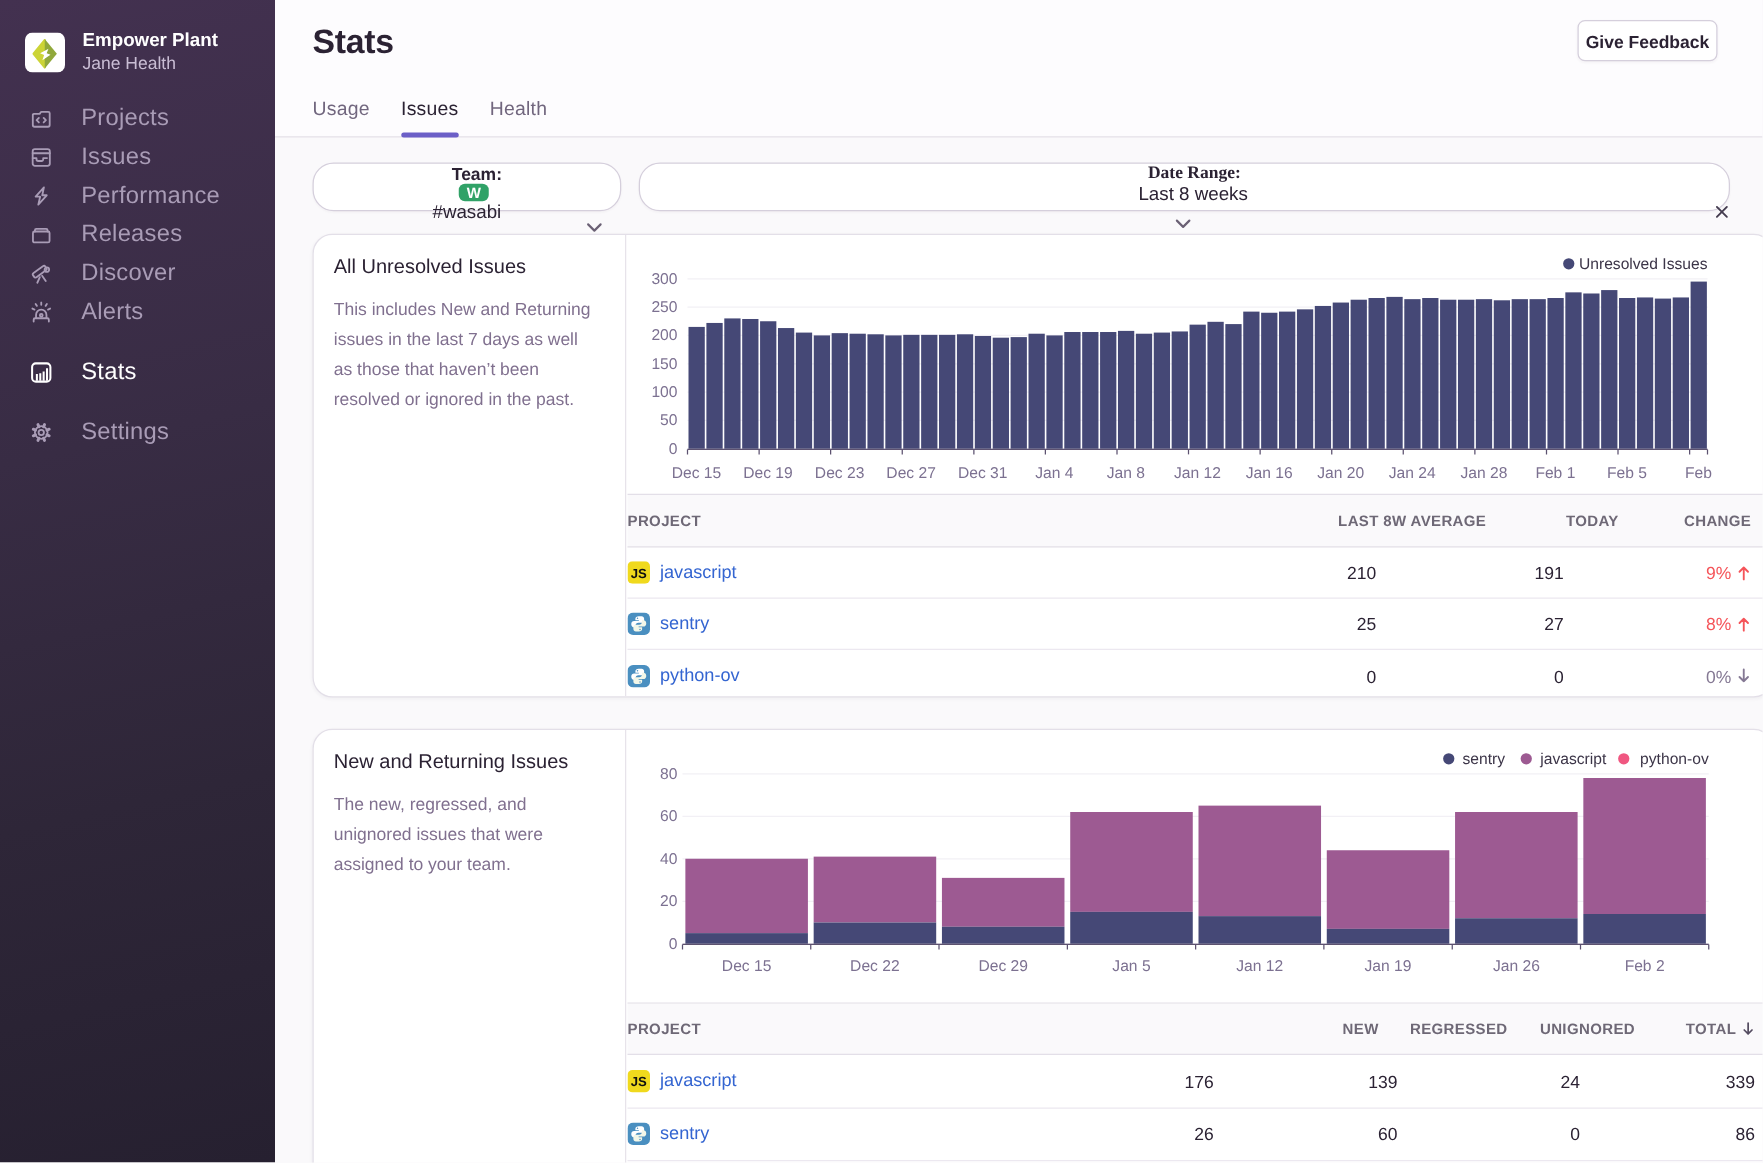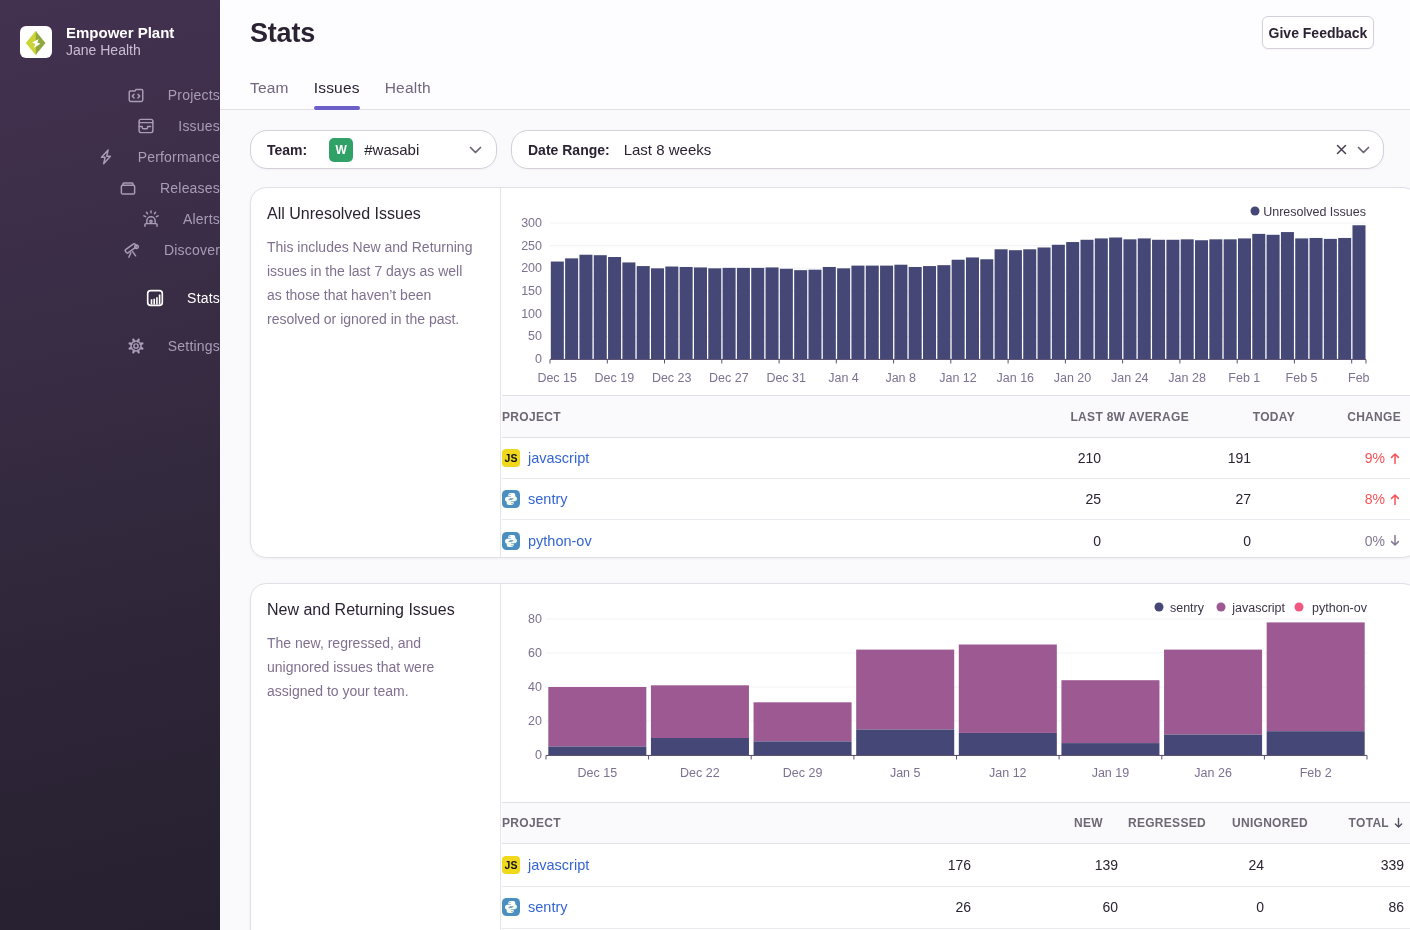--- a/index.html
+++ b/index.html
@@ -6,38 +6,38 @@
 html,body { width:1410px; height:930px; overflow:hidden; font-family:"Liberation Sans", sans-serif; }
 body { background:#faf9fb; position:relative; }
 
 .sidebar { position:absolute; left:0; top:0; width:220px; height:930px;
   background:linear-gradient(167deg,#433150 0%,#382c44 38%,#2e2638 68%,#262030 100%); }
 .org { position:absolute; left:20px; top:24px; display:flex; align-items:center; }
 .orgtxt { margin-left:14px; }
 .orgname { color:#fff; font-size:15px; font-weight:bold; line-height:18px; }
 .orgsub { color:#c9bdd4; font-size:14px; line-height:17px; }
 .nav { position:absolute; left:0; top:79px; width:220px; }
-.nitem { display:flex; align-items:center; height:31px; padding-left:24px; color:#a99cb6; font-size:14px; letter-spacing:0.2px;justify-content:flex-end; }
+.nitem { display:flex; align-items:center; height:31px; padding-left:24px; color:#a99cb6; font-size:19px; letter-spacing:0.2px; }
 .nitem .nico { margin-right:23px; flex:none; }
 .nitem.active { color:#ffffff; }
 .gap17 { height:17px; }
 
 .main { position:absolute; left:220px; top:0; width:1190px; height:930px; background:#faf9fb; }
 .header { position:absolute; left:0; top:0; width:100%; height:110px; background:#fdfcfe; border-bottom:1px solid #e3dfe8; }
 h1 { position:absolute; left:30px; top:18px; font-size:27px; font-weight:bold; color:#2b2233; letter-spacing:-0.2px; }
 .fbbtn { position:absolute; left:1042px; top:16px; width:112px; height:33px; background:#fff; border:1px solid #d5cfdc;
   border-radius:6px; font-size:14px; font-weight:bold; color:#2b2233; display:flex; align-items:center; justify-content:center;
   box-shadow:0 1px 2px rgba(43,34,51,0.04); }
 .tabs { position:absolute; left:30px; top:79px; display:flex; }
 .tab { position:relative; height:31px; font-size:15.5px; color:#71667e; margin-right:25px; letter-spacing:0.2px; }
 .tab.on { color:#2b2233; }
 .tab.on:after { content:""; position:absolute; left:0; right:0; bottom:0; height:4px; border-radius:2px; background:#6c5fc7; }
 
 .fbox { position:absolute; top:130px; height:39px; background:#fff; border:1px solid #d5cfdc; border-radius:17px;
-  display:flex; align-items:center; font-size:15px; color:#2b2233; box-shadow:0 1px 2px rgba(43,34,51,0.04); }
+  display:flex; align-items:center; font-size:15px; color:#2b2233; box-shadow:0 1px 2px rgba(43,34,51,0.04);flex-direction:column; }
 .fbox .lab { font-weight:bold; font-size:14px; }
 .wbadge { width:24px; height:24px; border-radius:5px; background:#30a267; color:#fff; font-size:12px; font-weight:bold;
   display:flex; align-items:center; justify-content:center; margin:0 11px 0 22px; }
 
 .panel { position:absolute; left:30px; width:1169px; background:#fff; border:1px solid #e3dfe8; border-radius:16px; overflow:hidden;
   box-shadow:0 1px 3px rgba(43,34,51,0.05); }
 .pleft { position:absolute; left:0; top:0; width:250px; bottom:0; border-right:1px solid #e7e3ea; padding:17px 16px 0 16px; }
 .ptitle { font-size:16px; color:#2b2233; margin-bottom:12px; }
 .pdesc { font-size:14px; color:#80708f; line-height:24px; }
 .pright { position:absolute; left:251px; top:0; right:0; bottom:0; }
@@ -86,30 +86,30 @@
           <path d="M1.9 8.4h2.7v.9a1.2 1.2 0 0 0 1.2 1.2h2.4a1.2 1.2 0 0 0 1.2-1.2v-.9h2.7" fill="none" stroke="#a99cb6" stroke-width="1.3" stroke-linecap="round" stroke-linejoin="round"></path>
         </svg>Issues</div>
     <div class="nitem"><svg class="nico" width="18" height="18" viewBox="0 0 16 16">
           <path d="M9.9 1.7 4 8.3h3.2L5.9 14l6-6.7H8.7l1.2-5.6Z" fill="none" stroke="#a99cb6" stroke-width="1.3" stroke-linecap="round" stroke-linejoin="round"></path>
         </svg>Performance</div>
     <div class="nitem"><svg class="nico" width="18" height="18" viewBox="0 0 16 16">
           <path d="M3.5 5.5v-.9a1 1 0 0 1 1-1h7a1 1 0 0 1 1 1v.9" fill="none" stroke="#a99cb6" stroke-width="1.3" stroke-linecap="round" stroke-linejoin="round"></path>
           <rect x="2.1" y="5.5" width="11.8" height="7.8" rx="1.1" fill="none" stroke="#a99cb6" stroke-width="1.3" stroke-linecap="round" stroke-linejoin="round"></rect>
         </svg>Releases</div>
     <div class="nitem"><svg class="nico" width="18" height="18" viewBox="0 0 16 16">
+          <path d="M2.3 7.7 9.4 2.5a.9.9 0 0 1 1.3.2l1 1.4a.9.9 0 0 1-.2 1.3L4.4 10.6a.9.9 0 0 1-1.3-.2l-1-1.4a.9.9 0 0 1 .2-1.3Z" fill="none" stroke="#a99cb6" stroke-width="1.3" stroke-linecap="round" stroke-linejoin="round"></path>
+          <path d="M7 10.4l-1.8 4M8.6 9.4l2.6 3.8" fill="none" stroke="#a99cb6" stroke-width="1.3" stroke-linecap="round" stroke-linejoin="round"></path>
+          <circle cx="12" cy="5.1" r="1.6" fill="none" stroke="#a99cb6" stroke-width="1.3" stroke-linecap="round" stroke-linejoin="round"></circle>
+        </svg>Discover</div>
+    <div class="nitem"><svg class="nico" width="18" height="18" viewBox="0 0 16 16">
           <path d="M4.3 12V9.7a3.7 3.7 0 0 1 7.4 0V12" fill="none" stroke="#a99cb6" stroke-width="1.3" stroke-linecap="round" stroke-linejoin="round"></path>
           <path d="M2.6 14.4v-1.3a1 1 0 0 1 1-1h8.8a1 1 0 0 1 1 1v1.3" fill="none" stroke="#a99cb6" stroke-width="1.3" stroke-linecap="round" stroke-linejoin="round"></path>
           <circle cx="8" cy="10" r="1" fill="none" stroke="#a99cb6" stroke-width="1.3" stroke-linecap="round" stroke-linejoin="round"></circle>
           <path d="M8 .9v1.6M4 2l.9 1.3M12 2l-.9 1.3M1.7 5.2l1.5.7M14.3 5.2l-1.5.7" fill="none" stroke="#a99cb6" stroke-width="1.3" stroke-linecap="round" stroke-linejoin="round"></path>
         </svg>Alerts</div>
-    <div class="nitem"><svg class="nico" width="18" height="18" viewBox="0 0 16 16">
-          <path d="M2.3 7.7 9.4 2.5a.9.9 0 0 1 1.3.2l1 1.4a.9.9 0 0 1-.2 1.3L4.4 10.6a.9.9 0 0 1-1.3-.2l-1-1.4a.9.9 0 0 1 .2-1.3Z" fill="none" stroke="#a99cb6" stroke-width="1.3" stroke-linecap="round" stroke-linejoin="round"></path>
-          <path d="M7 10.4l-1.8 4M8.6 9.4l2.6 3.8" fill="none" stroke="#a99cb6" stroke-width="1.3" stroke-linecap="round" stroke-linejoin="round"></path>
-          <circle cx="12" cy="5.1" r="1.6" fill="none" stroke="#a99cb6" stroke-width="1.3" stroke-linecap="round" stroke-linejoin="round"></circle>
-        </svg>Discover</div>
     <div class="gap17"></div>
     <div class="nitem active"><svg class="nico" width="18" height="18" viewBox="0 0 16 16">
           <g fill="none" stroke="#ffffff" stroke-width="1.45">
             <rect x="1.5" y="1.5" width="13" height="13" rx="2.6" stroke-linejoin="round"></rect>
             <path d="M4.9 13.8V9M7.3 13.8V8.6M9.7 13.8V7.3M12.1 13.8V4.9"></path>
           </g>
         </svg>Stats</div>
     <div class="gap17"></div>
     <div class="nitem"><svg class="nico" width="18" height="18" viewBox="0 0 16 16">
           <circle cx="8" cy="8" r="1.9" fill="none" stroke="#a99cb6" stroke-width="1.3" stroke-linecap="round" stroke-linejoin="round"></circle>
@@ -124,37 +124,37 @@
           <path d="M12.07 6.32L13.64 5.67" stroke="#a99cb6" stroke-width="2.1" stroke-linecap="round" fill="none"></path>
         </svg>Settings</div>
   </div>
 </div>
 
 <div class="main">
   <div class="header"></div>
   <h1>Stats</h1>
   <div class="fbbtn">Give Feedback</div>
   <div class="tabs">
-    <div class="tab">Team</div>
+    <div class="tab">Usage</div>
     <div class="tab on">Issues</div>
     <div class="tab">Health</div>
   </div>
 
   <div class="fbox" style="left:30px; width:247px;">
     <span class="lab" style="margin-left:16px;">Team:</span>
     <span class="wbadge">W</span>
     <span>#wasabi</span>
     <span style="margin-left:auto; margin-right:14px; display:flex;">
         <svg width="13" height="8" viewBox="0 0 13 8">
           <path d="M1.5 1.5 6.5 6.5 11.5 1.5" fill="none" stroke="#6b6175" stroke-width="1.7" stroke-linecap="round" stroke-linejoin="round"></path>
         </svg>
       </span>
   </div>
   <div class="fbox" style="left:291px; width:873px;">
-    <span class="lab" style="margin-left:16px;">Date Range:</span>
+    <span class="lab" style="margin-left:16px;font-family:Liberation Serif, serif;">Date Range:</span>
     <span style="margin-left:14px;">Last 8 weeks</span>
     <span style="margin-left:auto; display:flex; align-items:center;">
         <svg width="11" height="11" viewBox="0 0 11 11">
           <path d="M1.5 1.5 9.5 9.5M9.5 1.5 1.5 9.5" fill="none" stroke="#443c4f" stroke-width="1.5" stroke-linecap="round"></path>
         </svg>
       </span>
     <span style="margin-left:10px; margin-right:13px; display:flex;">
         <svg width="13" height="8" viewBox="0 0 13 8">
           <path d="M1.5 1.5 6.5 6.5 11.5 1.5" fill="none" stroke="#6b6175" stroke-width="1.7" stroke-linecap="round" stroke-linejoin="round"></path>
         </svg>

